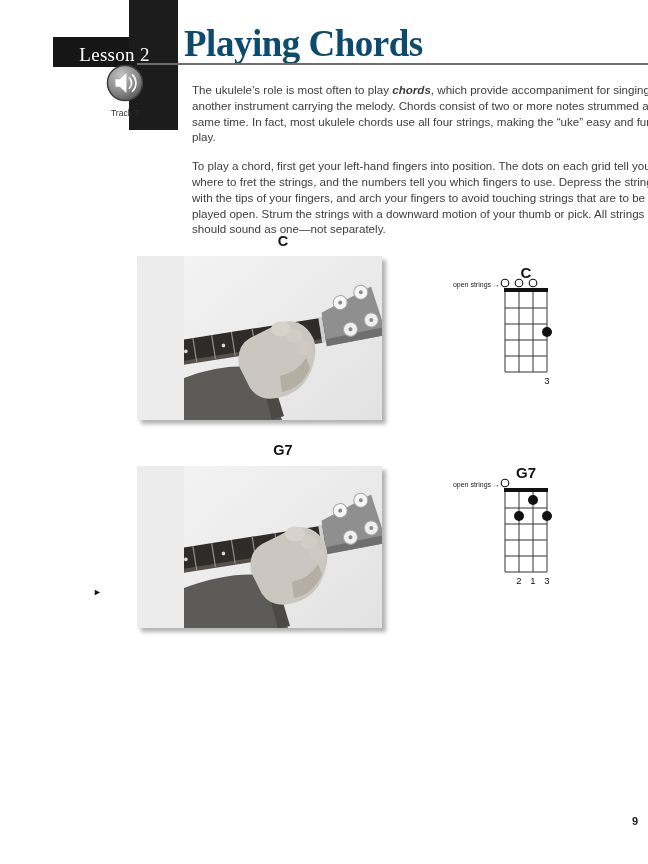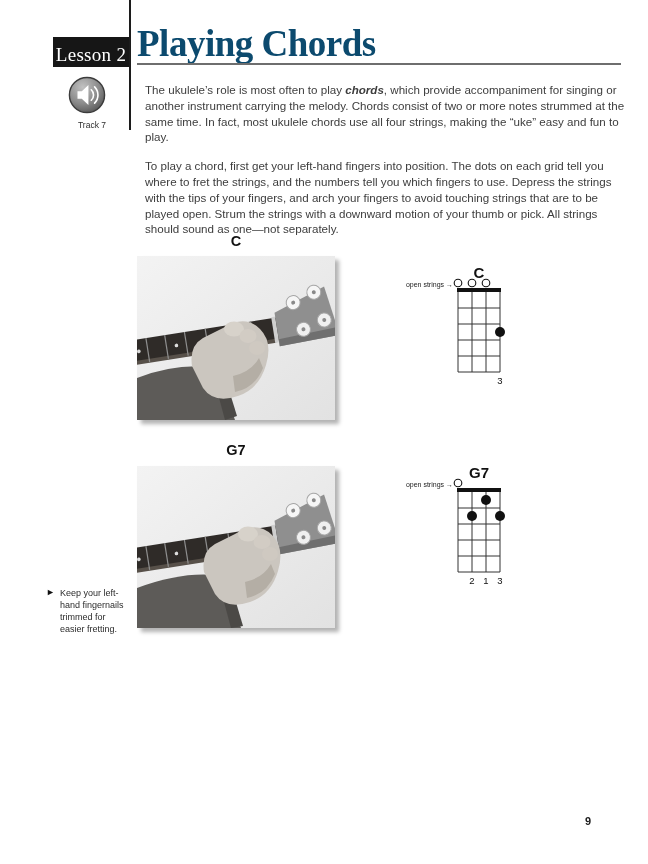--- a/index.html
+++ b/index.html
@@ -1,30 +1,30 @@
 <!DOCTYPE html>
 <html><head>
 <meta charset="utf-8">
 <style>
   html,body{margin:0;padding:0;}
   body{width:648px;height:864px;background:#ffffff;position:relative;
        font-family:"Liberation Sans",sans-serif;color:#404040;overflow:hidden;}
-  .abs{position:absolute;}
+  .abs{position:absolute;padding-left:47px;}
 
   
   .vrule{left:129px;top:0;width:2px;height:130px;background:#1c1c1c;}
   .lesson-box{left:53px;top:37px;width:76px;height:30px;background:#161616;
       display:flex;align-items:flex-end;justify-content:center;padding-bottom:1px;box-sizing:border-box;}
   .lesson-box span{font-family:"Liberation Serif",serif;font-size:19px;color:#ffffff;letter-spacing:.3px;white-space:nowrap;}
   .page-title{left:137px;top:25px;font-family:"Liberation Serif",serif;font-weight:bold;
       font-size:37px;line-height:38px;color:#0c4a6e;letter-spacing:-.5px;white-space:nowrap;}
   .title-rule{left:137px;top:63px;width:484px;height:2px;background:#6e6e6e;}
 
   
-  .track{left:50px;top:76px;width:56px;text-align:right;}
+  .track{left:50px;top:64px;width:56px;text-align:center;}
   .track .lbl{margin-top:2px;font-size:8.5px;color:#2d2d2d;}
 
   
   .intro{left:137px;top:82px;width:490px;font-size:11.6px;line-height:15.8px;color:#3d3d3d;}
   .intro p{margin:0 0 13px 8px;}
   .intro .em{font-weight:bold;font-style:italic;}
 
   
   .chord-heading{width:198px;text-align:center;font-weight:bold;font-size:14.5px;color:#111;}
   .photo{width:198px;height:164px;background:#ececec;box-shadow:4px 4px 4px rgba(0,0,0,.30);}
@@ -208,16 +208,15 @@
       <circle cx="83" cy="38" r="5" fill="#111"></circle>
       <circle cx="69" cy="54" r="5" fill="#111"></circle>
       <circle cx="97" cy="54" r="5" fill="#111"></circle>
       <text x="69" y="122" text-anchor="middle" font-size="9.5" fill="#111">2</text>
       <text x="83" y="122" text-anchor="middle" font-size="9.5" fill="#111">1</text>
       <text x="97" y="122" text-anchor="middle" font-size="9.5" fill="#111">3</text>
     </svg></div>
 
 <div class="abs margin-note">
   <span class="arrow">►</span>
-  <div class="txt">Keep your left-hand fingernails trimmed for easier fretting.</div>
 </div>
 
 <div class="abs page-num">9</div>
 
 </body></html>

